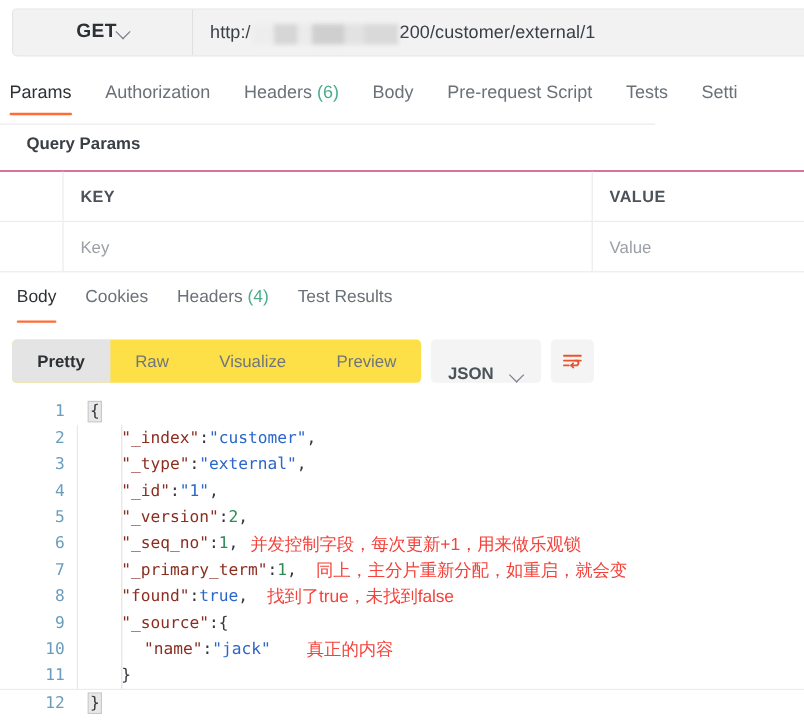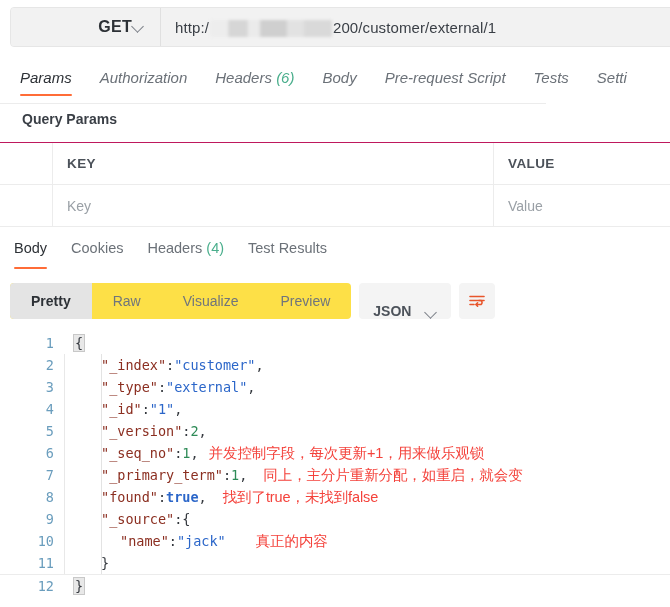--- a/index.html
+++ b/index.html
@@ -25,21 +25,21 @@
     align-items: stretch;
     background: #f2f2f2;
     border: 1px solid #e6e6e6;
     border-radius: 4px;
     overflow: hidden;
   }
   .method-select {
     width: 150px;
     display: flex;
     align-items: center;
-    justify-content: flex-end;
+    justify-content: center;
     padding: 0 16px 0 18px;
     border-right: 1px solid #e0e0e0;
     cursor: pointer;
     background: #f2f2f2;
   }
   .method-label {
     font-size: 16px;
     font-weight: bold;
     color: #2d3136;
     letter-spacing: 0.3px;
@@ -87,23 +87,22 @@
     vertical-align: middle;
   }
 
   
   .req-tabs {
     position: absolute;
     left: 0; top: 62px;
     width: 546px; height: 42px;
     display: flex;
     align-items: flex-start;
-    padding-left: 12px;
+    padding-left: 0;
     border-bottom: 1px solid #ececec;
-    font-style: italic;
   }
   .rtab {
     position: relative;
     height: 42px;
     padding: 7px 14px 0 14px;
     font-size: 15px;
     color: #6b7178;
     cursor: pointer;
     white-space: nowrap;
   }
@@ -279,21 +278,21 @@
     font-size: 13.5px;
   }
   .code-line.l1 .code-body,
   .code-line.l12 .code-body { border-left: none; padding-left: 10px; }
   .code-line.l12 { border-top: 1px solid #ececec; }
   .ind1 { display: inline-block; width: 26px; }
   .ind2 { display: inline-block; width: 45px; }
   .tok-key   { color: #8b2e20; }
   .tok-str   { color: #2b66c9; }
   .tok-num   { color: #2e8b57; }
-  .tok-bool  { color: #2b66c9; font-weight: bold; }
+  .tok-bool  { color: #2b66c9; font-weight: normal; }
   .tok-punc  { color: #33373d; }
   .tok-brace { color: #33373d; }
   .brace-hl {
     background: #e8e8e8;
     outline: 1px solid #c8c8c8;
     padding: 0 1px;
   }
   .note {
     color: #f4423b;
     font-family: "Liberation Sans", sans-serif;

